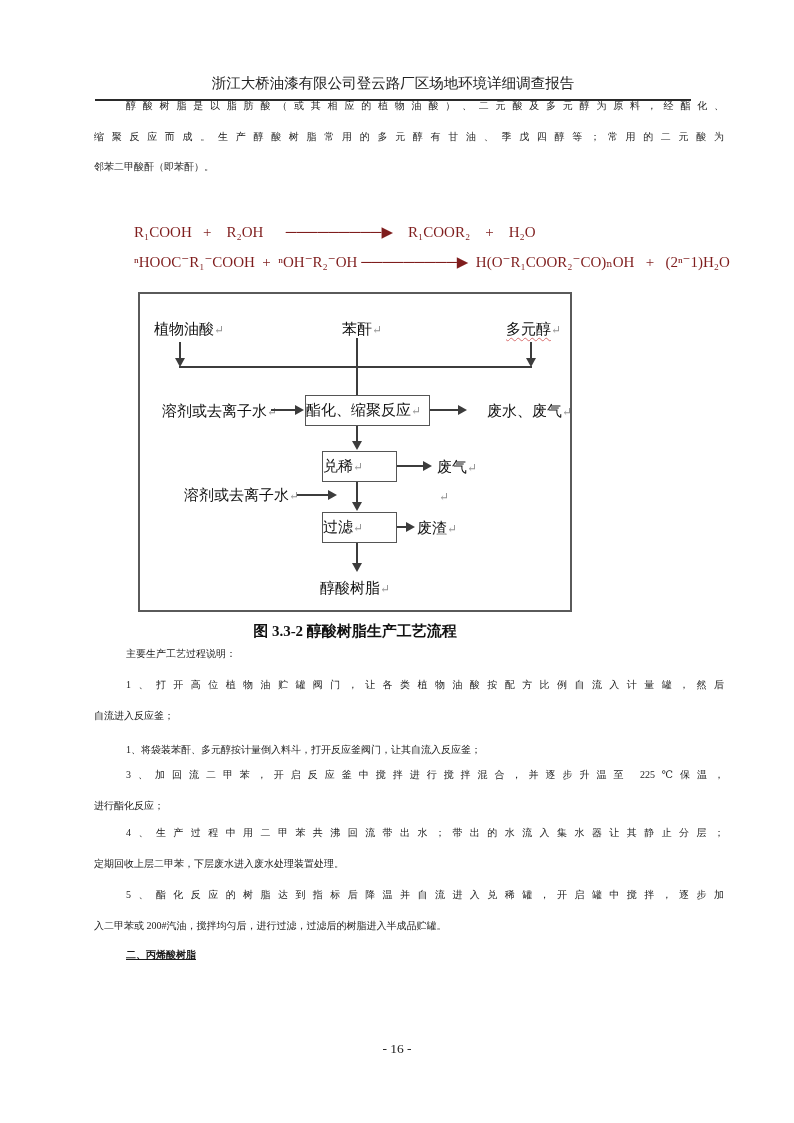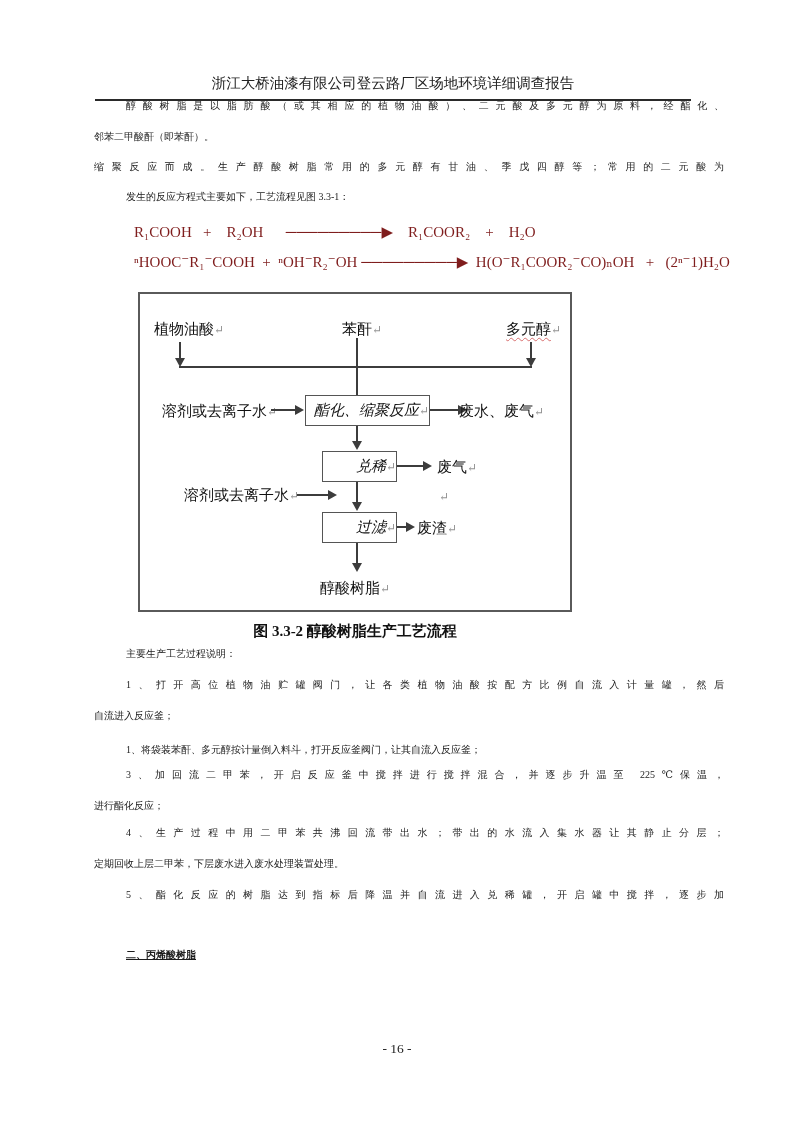--- a/index.html
+++ b/index.html
@@ -20,22 +20,22 @@
   .line{white-space:nowrap;}
   .line.ind{text-indent:32px;}
   .line.j{white-space:normal;text-align:justify;text-align-last:justify;}
   .bold{font-weight:bold;text-decoration:underline;}
   
   .eq{position:absolute;left:134px;font-size:15px;line-height:20px;white-space:pre;color:#7f1d1d;}
   
   .diagram{position:absolute;left:138px;top:292px;width:434px;height:320px;
     border:2px solid #5a5a5a;box-sizing:border-box;background:#fff;}
   .dlabel{position:absolute;font-size:15px;line-height:16px;white-space:nowrap;color:#111;}
-  .dbox{position:absolute;border:1.5px solid #555;box-sizing:border-box;text-align:right;
-    font-size:15px;background:#fff;color:#111;font-style:italic;}
+  .dbox{position:absolute;border:1.5px solid #555;box-sizing:border-box;text-align:left;
+    font-size:15px;background:#fff;color:#111;}
   .ret{color:#949494;font-size:12px;}
   .misspell{text-decoration-line:underline;text-decoration-style:wavy;
     text-decoration-color:#d87070;text-decoration-thickness:1px;text-underline-offset:3px;text-align:center;}
   .ln{position:absolute;background:#3c3c3c;}
   .ah-d{position:absolute;width:0;height:0;border-left:5px solid transparent;
     border-right:5px solid transparent;border-top:9px solid #3c3c3c;}
   .ah-r{position:absolute;width:0;height:0;border-top:5px solid transparent;
     border-bottom:5px solid transparent;border-left:9px solid #3c3c3c;}
   .caption{position:absolute;left:138px;top:622px;width:434px;text-align:center;
     font-weight:bold;font-size:15px;color:#111;}
@@ -46,27 +46,24 @@
 <body>
 
 <div class="page">
 
   <div class="hdr">
     <span>浙江大桥油漆有限公司登云路厂区场地环境详细调查报告</span>
   </div>
 
   <div class="para" style="top:91px">
     <div class="line ind j">醇酸树脂是以脂肪酸（或其相应的植物油酸）、二元酸及多元醇为原料，经酯化、</div>
+    <div class="line j">缩聚反应而成。生产醇酸树脂常用的多元醇有甘油、季戊四醇等；常用的二元酸为</div>
     <div class="line">邻苯二甲酸酐（即苯酐）。</div>
-    <div class="line j">缩聚反应而成。生产醇酸树脂常用的多元醇有甘油、季戊四醇等；常用的二元酸为</div>
   </div>
 
-  <div class="para" style="top:182px">
-    <div class="line ind">发生的反应方程式主要如下，工艺流程见图 3.3-1：</div>
-  </div>
 
   <div class="eq" style="top:222px">R₁COOH   +    R₂OH      ─────────▶    R₁COOR₂    +    H₂O</div>
   <div class="eq" style="top:252px">ⁿHOOC⁻R₁⁻COOH  +  ⁿOH⁻R₂⁻OH ─────────▶  H(O⁻R₁COOR₂⁻CO)ₙOH   +   (2ⁿ⁻1)H₂O</div>
 
   <div class="diagram">
 
     <div class="dlabel" style="left:14px;top:27px">
       <span>植物油酸</span><span class="ret">↵</span>
     </div>
     <div class="dlabel" style="left:202px;top:27px">
@@ -88,21 +85,21 @@
     </div>
 
     <div class="dlabel" style="left:22px;top:109px">
       <span>溶剂或去离子水</span><span class="ret">↵</span>
     </div>
     <div class="ln" style="left:131px;top:115px;width:25px;height:2px"></div>
     <div class="ah-r" style="left:155px;top:111px"></div>
 
     <div class="ln" style="left:290px;top:115px;width:29px;height:2px"></div>
     <div class="ah-r" style="left:318px;top:111px"></div>
-    <div class="dlabel" style="left:319px;top:109px">
+    <div class="dlabel" style="left:347px;top:109px">
       <span>废水、废气</span><span class="ret">↵</span>
     </div>
 
     <div class="ln" style="left:216px;top:132px;width:2px;height:16px"></div>
     <div class="ah-d" style="left:212px;top:147px"></div>
 
     <div class="dbox" style="left:182px;top:157px;width:75px;height:31px;line-height:28px">
       <span>兑稀</span><span class="ret">↵</span>
     </div>
 
@@ -161,20 +158,21 @@
     <div class="line">进行酯化反应；</div>
   </div>
 
   <div class="para" style="top:818px">
     <div class="line ind j">4、生产过程中用二甲苯共沸回流带出水；带出的水流入集水器让其静止分层；</div>
     <div class="line">定期回收上层二甲苯，下层废水进入废水处理装置处理。</div>
   </div>
 
   <div class="para" style="top:880px">
     <div class="line ind j">5、酯化反应的树脂达到指标后降温并自流进入兑稀罐，开启罐中搅拌，逐步加</div>
+    <div class="line">入二甲苯或 200#汽油，搅拌均匀后，进行过滤，过滤后的树脂进入半成品贮罐。</div>
   </div>
 
   <div class="para bold" style="top:940px">
     <div class="line ind">二、丙烯酸树脂</div>
   </div>
 
   <div class="footer">- 16 -</div>
 
 </div>
 

